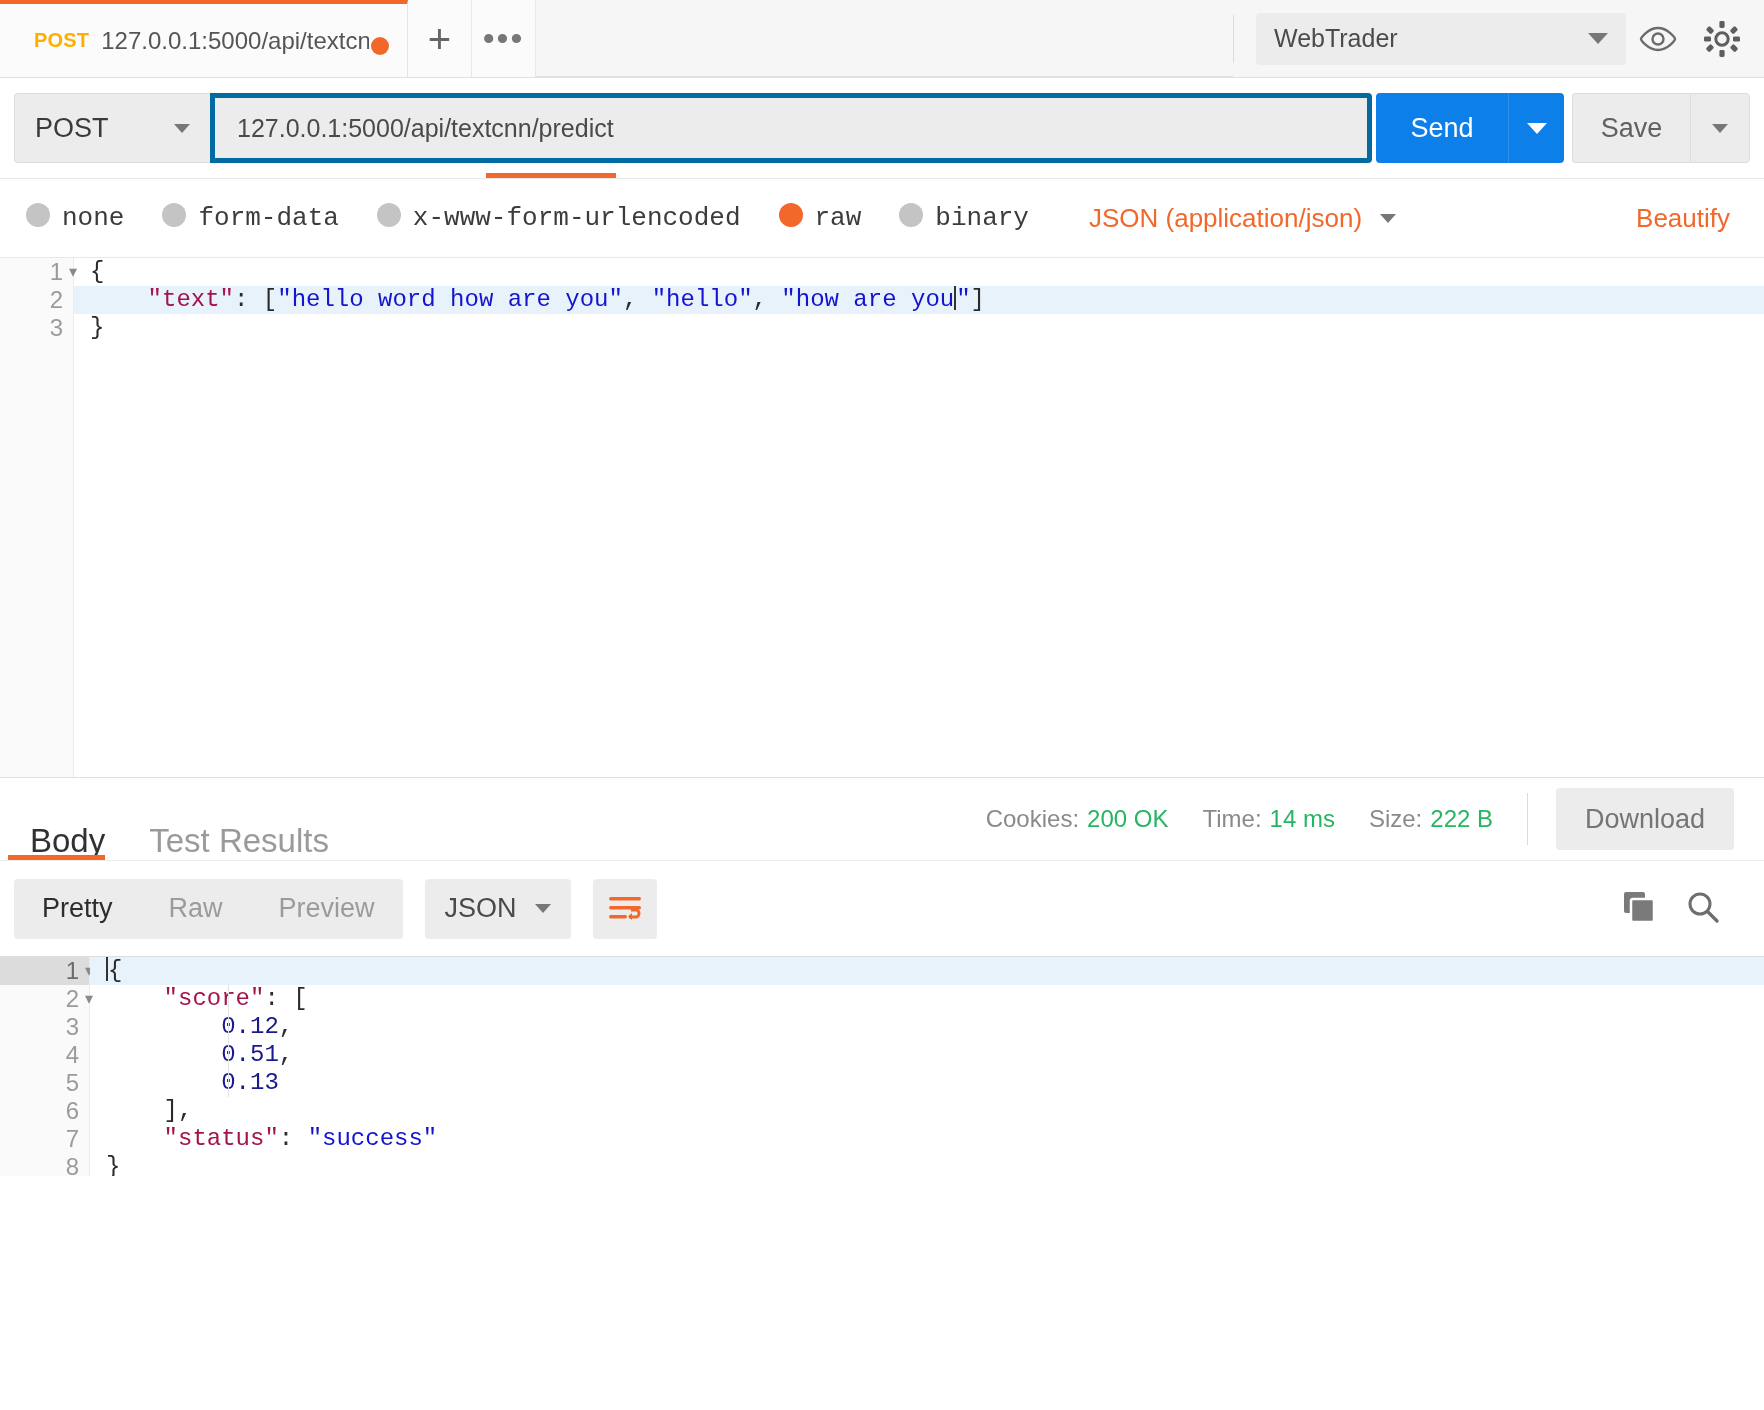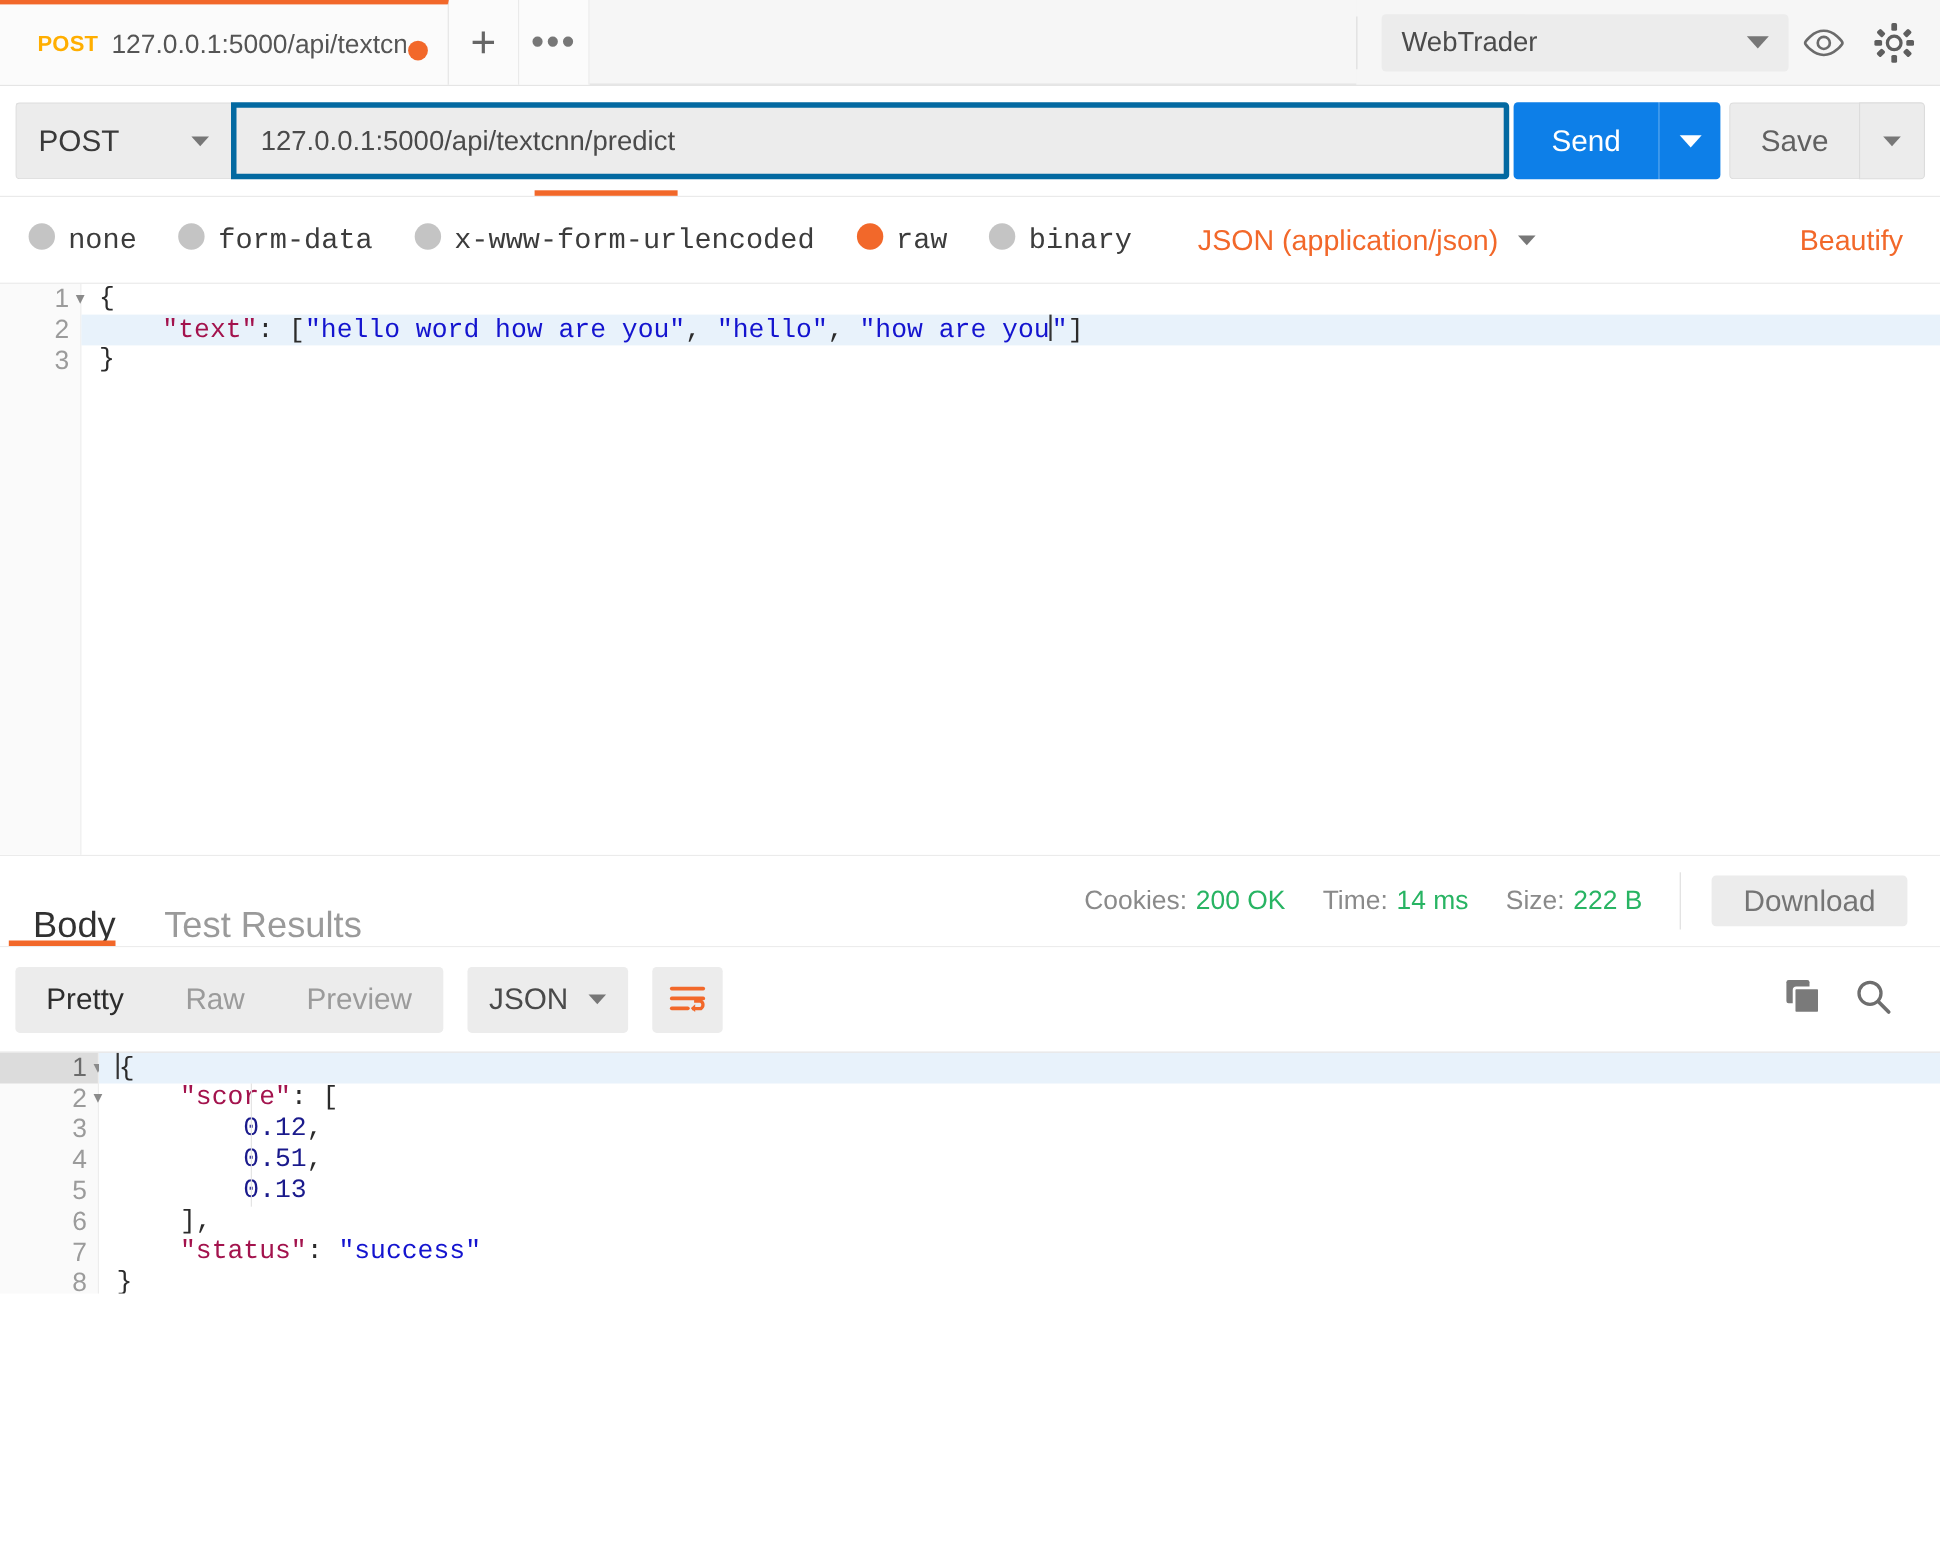--- a/index.html
+++ b/index.html
@@ -194,21 +194,21 @@
   }
   .badge-num { color: #28b463; margin-left: 9px; }
   .meta {
     margin-left: auto; display: flex; align-items: center;
     font-size: 24px; color: #8a8a8a; padding-right: 10px;
   }
   .meta span.v { color: #28b463; margin-left: 8px; }
   .meta .grp { margin-right: 34px; }
   .meta-sep { width: 1px; height: 52px; background: #dcdcdc; margin: 0 28px 0 0; }
   .dl-btn {
-    width: 178px; height: 46px; background: #ececec; border-radius: 4px;
+    width: 178px; height: 62px; background: #ececec; border-radius: 4px;
     display: flex; align-items: center; justify-content: center;
     color: #757575; font-size: 27px; margin-right: 20px;
   }
 
   .resp-toolbar {
     height: 96px; display: flex; align-items: center;
     padding: 0 14px; background: #fff; border-top: 1px solid #ececec;
   }
   .seg {
     height: 60px; background: #ececec; border-radius: 4px;

